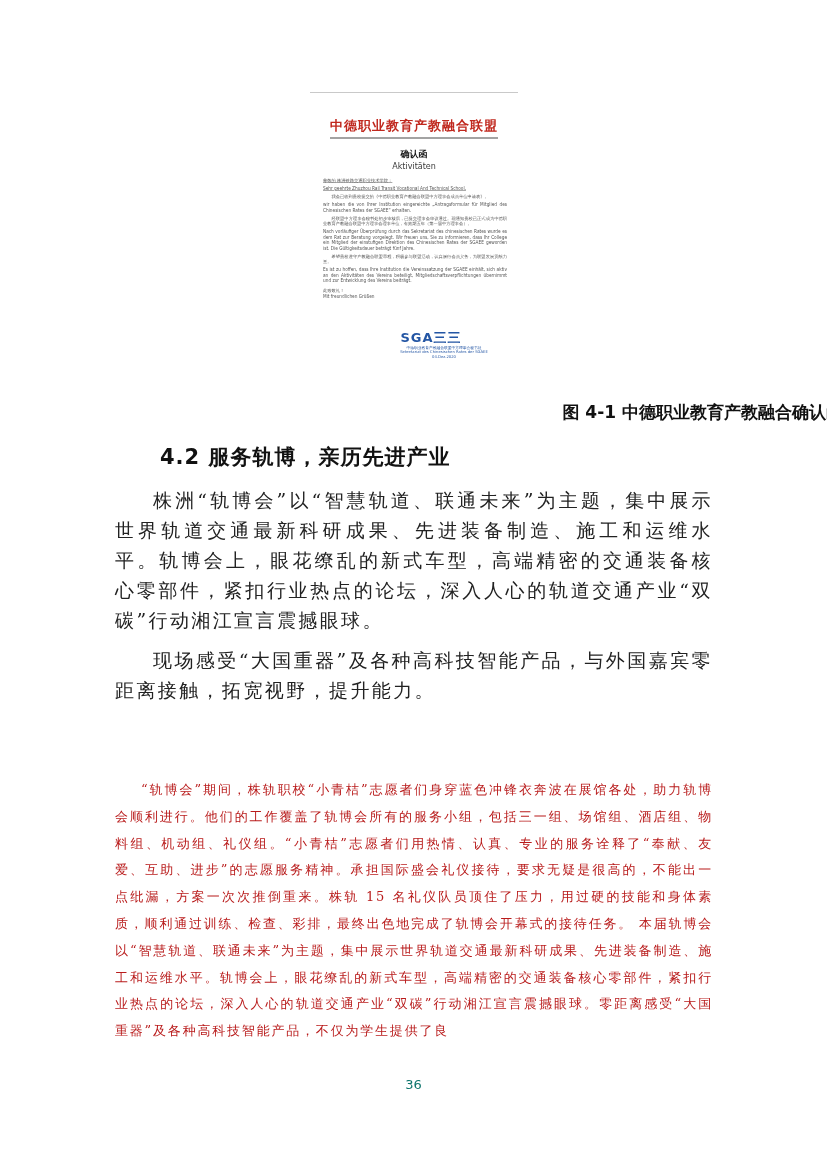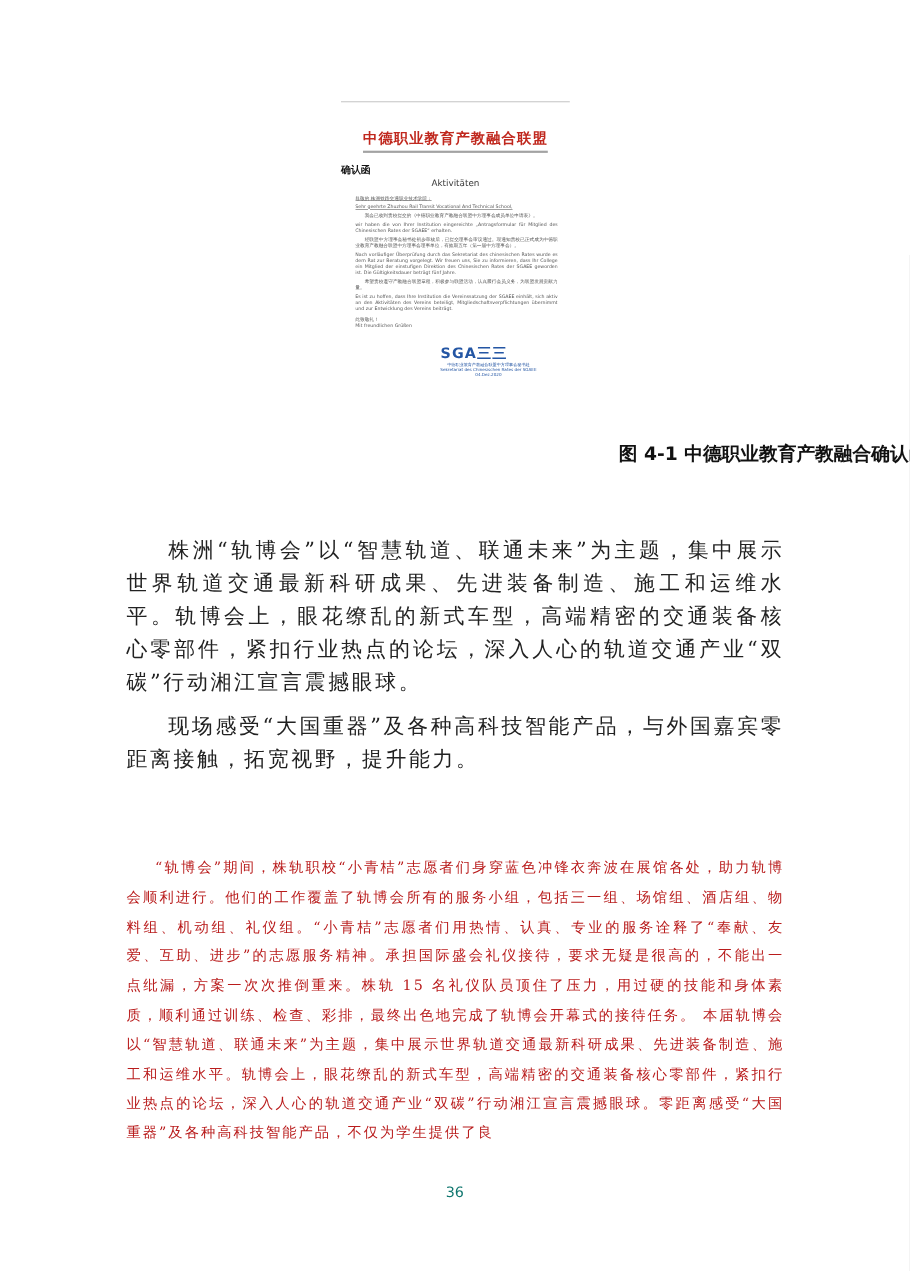--- a/index.html
+++ b/index.html
@@ -14,36 +14,36 @@
     position:absolute;left:310px;top:92px;width:208px;height:282px;
     border-top:1px solid #c9c9c9;background:#fff;
     font-family:"DejaVu Sans","Liberation Sans",sans-serif;
   }
   .letter-org-wrap{margin-top:22px;text-align:center;}
   .letter-org{
     display:inline-block;color:#c0281e;font-weight:bold;font-size:13px;
     letter-spacing:1px;border-bottom:2px solid #a3a3a3;padding-bottom:2px;
     filter:blur(0.2px);
   }
-  .letter-title-cn{margin-top:9px;text-align:left;font-weight:bold;font-size:9px;color:#141414;filter:blur(0.2px);}
+  .letter-title-cn{margin-top:9px;text-align:center;font-weight:bold;font-size:9px;color:#141414;filter:blur(0.2px);}
   .letter-title-de{margin-top:1px;text-align:center;font-size:8px;color:#3a3a3a;filter:blur(0.2px);}
   .letter-body{
     margin:7px 11px 0 13px;height:134px;overflow:hidden;
   }
   .scale-half{
     width:200%;transform:scale(0.5);transform-origin:0 0;
     font-size:8.5px;line-height:11px;color:#555;text-align:justify;
     filter:blur(0.35px);
   }
   .scale-half p{margin:0 0 5px 0;}
   .scale-half p.cjk-ind{text-indent:2em;}
   .scale-half p.u{text-decoration:underline;}
   .scale-half p.closing{margin:9px 0 0 0;}
   .letter-logo{
-    margin-top:3px;text-align:center;color:#2456a4;font-weight:bold;
+    margin-top:19px;text-align:center;color:#2456a4;font-weight:bold;
     font-size:13px;letter-spacing:1px;line-height:13px;
     padding-left:34px;filter:blur(0.25px);
   }
   .letter-stamp{height:26px;overflow:visible;margin-top:1px;}
   .stamp-inner{
     width:200%;transform:scale(0.5);transform-origin:0 0;
     text-align:center;color:#2456a4;font-size:7.5px;line-height:9px;
     padding-left:60px;filter:blur(0.3px);
   }
   
@@ -112,20 +112,21 @@
       <div class="stamp-inner">
         <div>中德职业教育产教融合联盟中方理事会秘书处</div>
         <div>Sekretariat des Chinesischen Rates der SGAEE</div>
         <div>04.Dez.2020</div>
       </div>
     </div>
   </div>
 
   <p class="caption">图 4-1 中德职业教育产教融合确认函</p>
 
+  <h2 class="sec-heading">4.2 服务轨博，亲历先进产业</h2>
   <p class="body-para p1">株洲“轨博会”以“智慧轨道、联通未来”为主题，集中展示世界轨道交通最新科研成果、先进装备制造、施工和运维水平。轨博会上，眼花缭乱的新式车型，高端精密的交通装备核心零部件，紧扣行业热点的论坛，深入人心的轨道交通产业“双碳”行动湘江宣言震撼眼球。</p>
   <p class="body-para p2">现场感受“大国重器”及各种高科技智能产品，与外国嘉宾零距离接触，拓宽视野，提升能力。</p>
 
   <p class="case-para">“轨博会”期间，株轨职校“小青桔”志愿者们身穿蓝色冲锋衣奔波在展馆各处，助力轨博会顺利进行。他们的工作覆盖了轨博会所有的服务小组，包括三一组、场馆组、酒店组、物料组、机动组、礼仪组。“小青桔”志愿者们用热情、认真、专业的服务诠释了“奉献、友爱、互助、进步”的志愿服务精神。承担国际盛会礼仪接待，要求无疑是很高的，不能出一点纰漏，方案一次次推倒重来。株轨 15 名礼仪队员顶住了压力，用过硬的技能和身体素质，顺利通过训练、检查、彩排，最终出色地完成了轨博会开幕式的接待任务。 本届轨博会以“智慧轨道、联通未来”为主题，集中展示世界轨道交通最新科研成果、先进装备制造、施工和运维水平。轨博会上，眼花缭乱的新式车型，高端精密的交通装备核心零部件，紧扣行业热点的论坛，深入人心的轨道交通产业“双碳”行动湘江宣言震撼眼球。零距离感受“大国重器”及各种高科技智能产品，不仅为学生提供了良</p>
 
   <div class="pageno">36</div>
 
 </div>
 
 </body></html>

